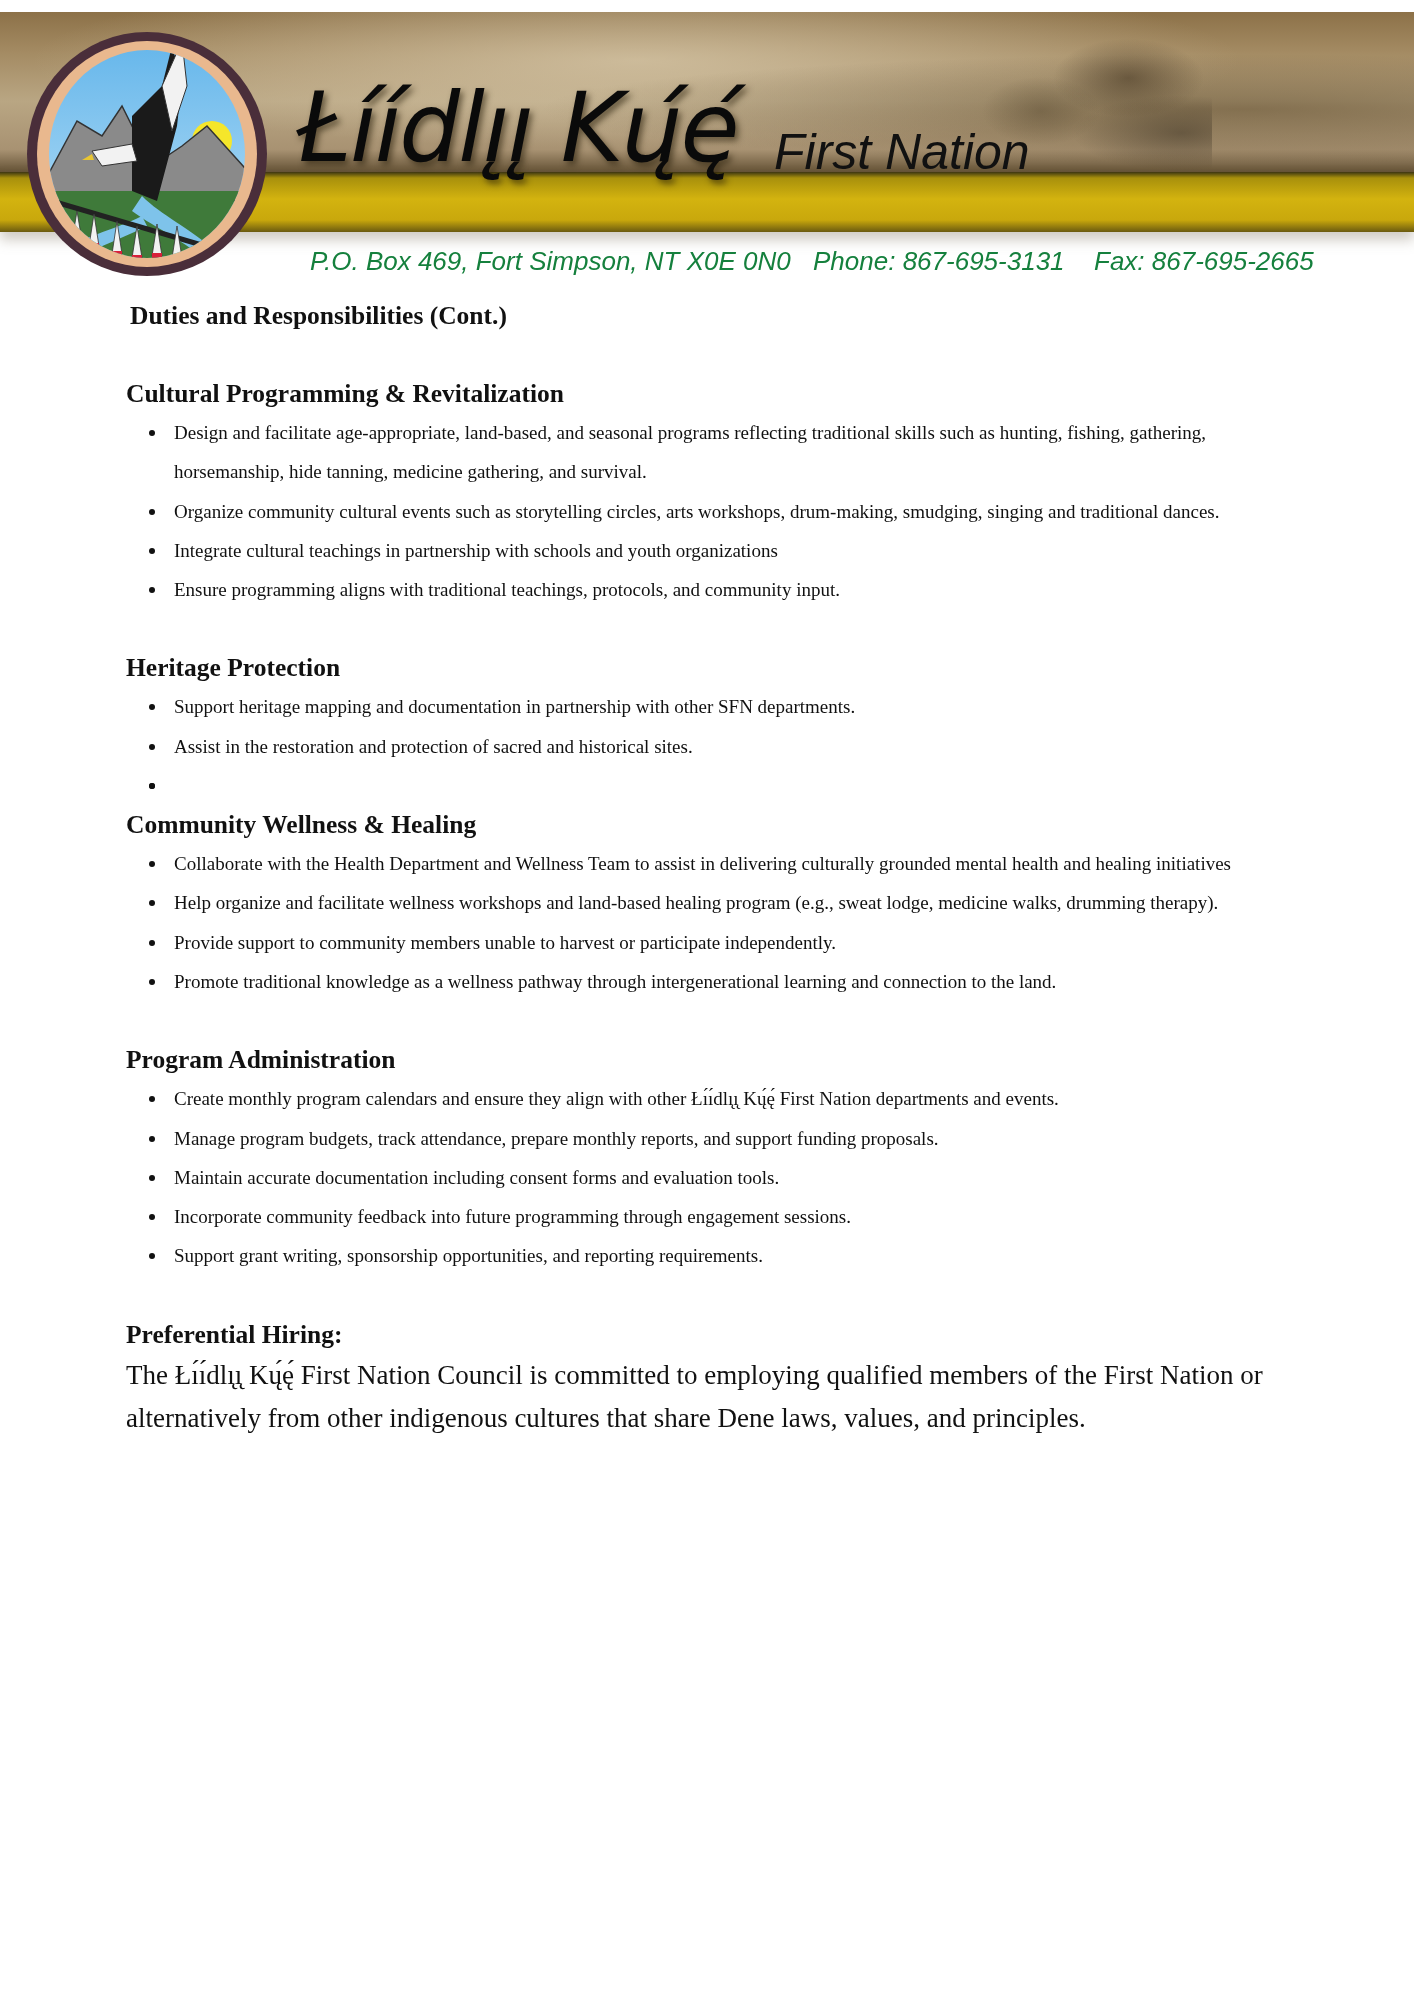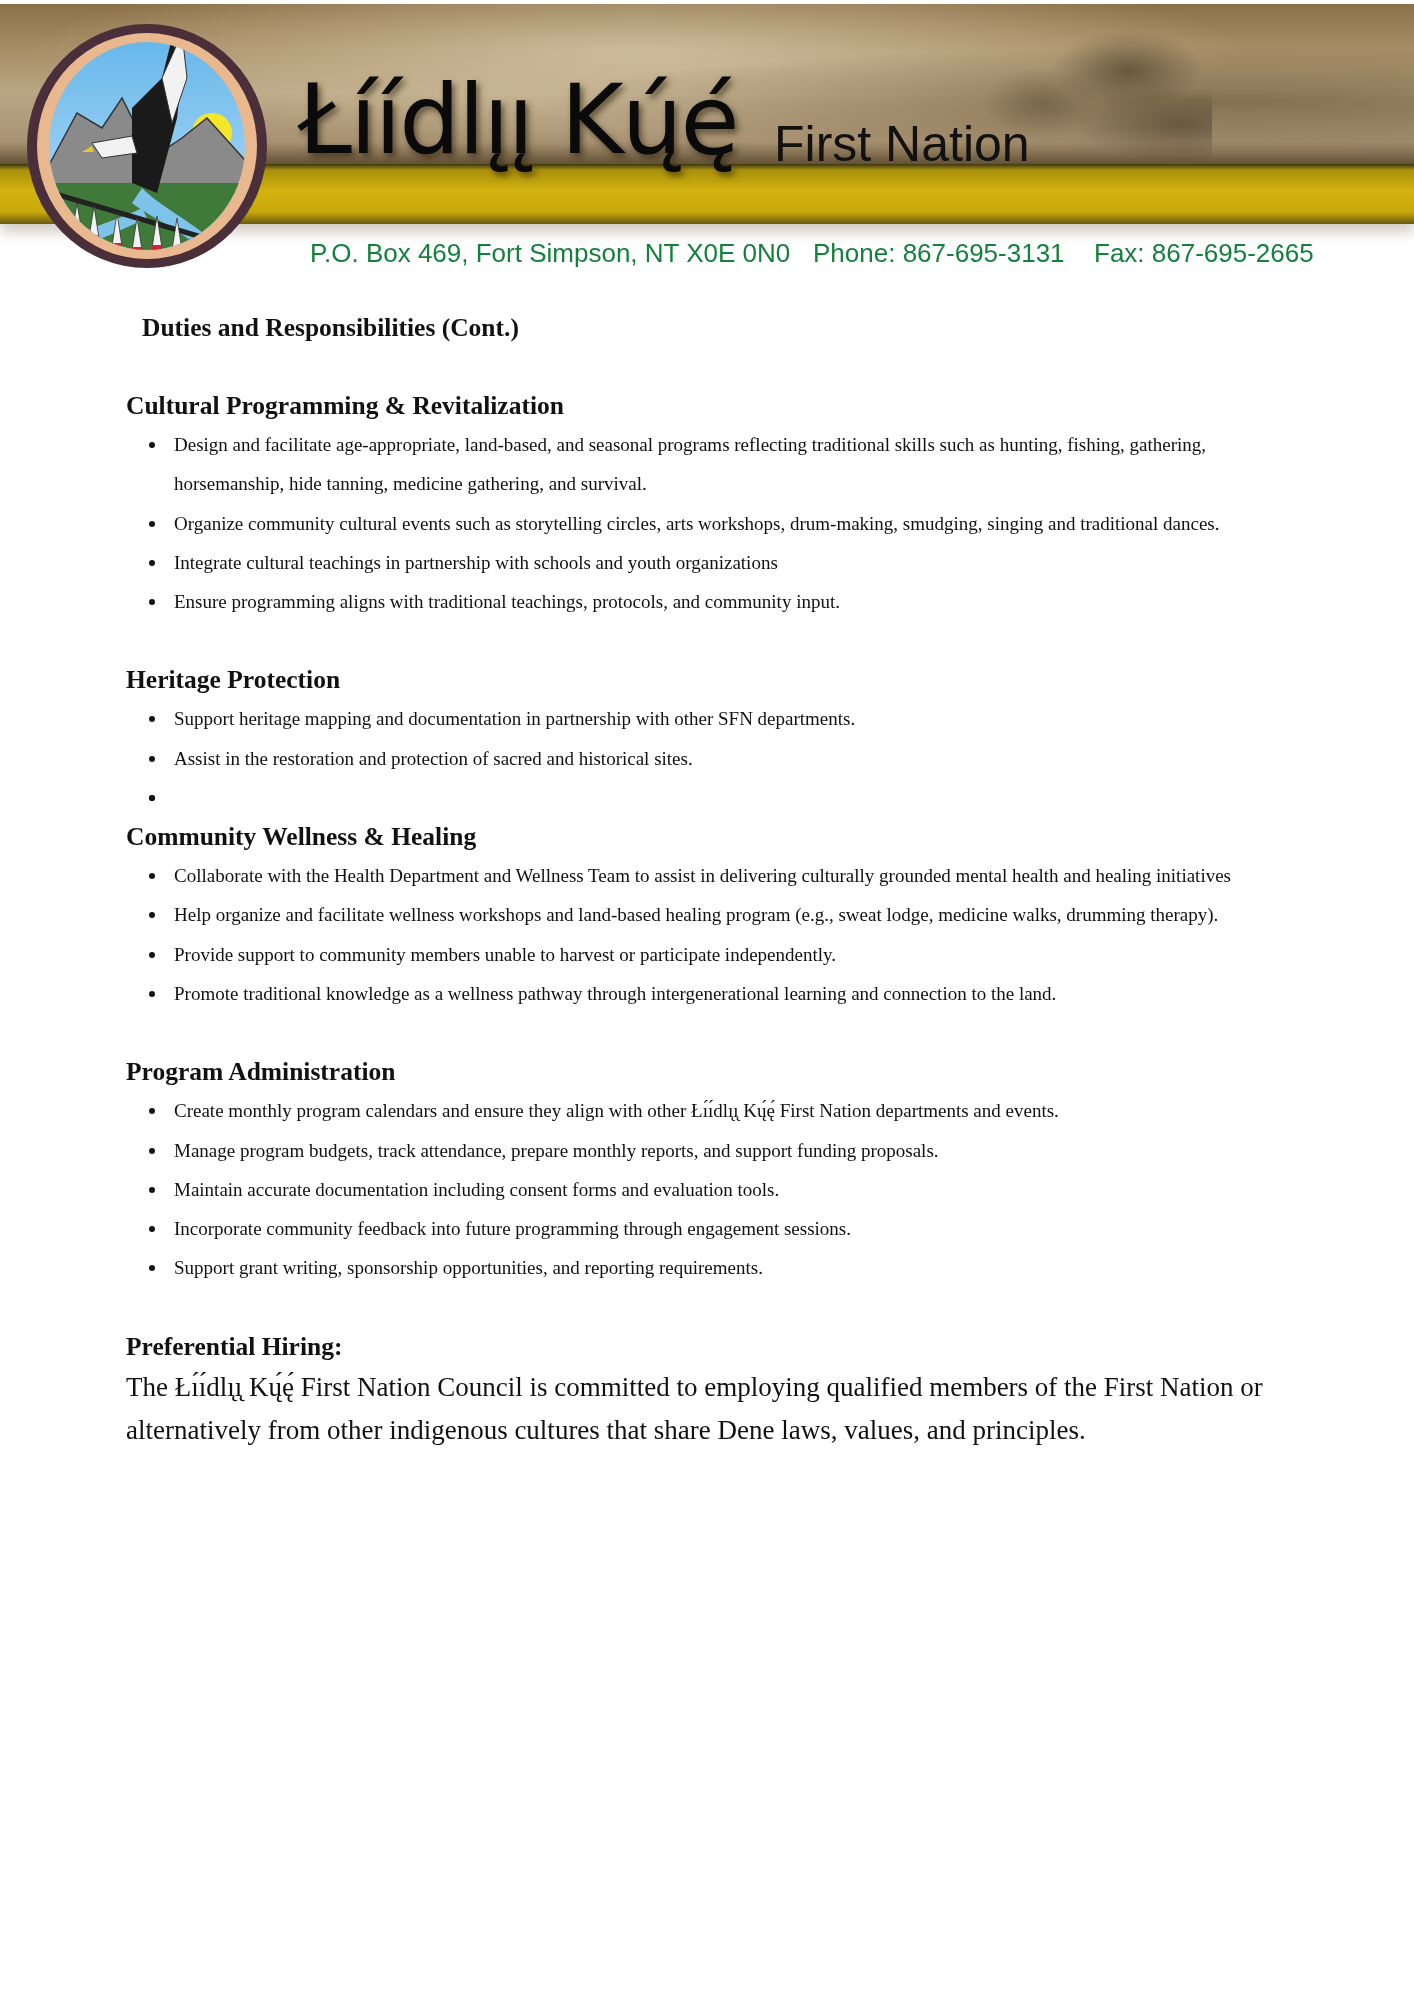--- a/index.html
+++ b/index.html
@@ -1,21 +1,21 @@
 <!DOCTYPE html>
 <html><head>
 <meta charset="utf-8">
 <style>
   html, body { margin: 0; padding: 0; }
   body {
     width: 1414px; height: 2000px; background: #ffffff; position: relative; overflow: hidden;
     font-family: "Liberation Serif", "DejaVu Serif", serif; color: #111;
   }
   
-  .letterhead { position: absolute; left: 0; top: 4px; width: 1212px; height: 270px; }
+  .letterhead { position: absolute; left: 0; top: 12px; width: 1212px; height: 270px; font-style: italic; }
   .lh-banner {
     position: absolute; left: 0; top: 0; width: 1414px; height: 162px;
     background:
       radial-gradient(ellipse at 88% 60%, rgba(90,70,40,0.55) 0%, rgba(90,70,40,0) 40%),
       radial-gradient(ellipse at 45% 30%, rgba(220,205,175,0.7) 0%, rgba(220,205,175,0) 55%),
       linear-gradient(180deg, #8c7148 0%, #a48b63 25%, #b9a683 55%, #a89272 85%, #5e4c30 100%);
   }
   .lh-people {
     position: absolute; right: 0; top: 0; width: 380px; height: 220px;
     background:
@@ -41,21 +41,21 @@
     position: absolute; top: 234px; font-family: "Liberation Sans", "DejaVu Sans", sans-serif;
     font-size: 26px; color: #15803d; white-space: nowrap;
   }
   .lh-contact.addr { left: 310px; }
   .lh-contact.phone { left: 813px; }
   .lh-contact.fax { left: 1094px; }
   .logo { position: absolute; left: 22px; top: 14px; width: 250px; height: 252px; }
 
   
   .content { position: absolute; left: 126px; top: 292px; width: 1170px; }
-  .doc-heading { font-weight: bold; font-size: 25.5px; line-height: 39px; margin: 16px; }
+  .doc-heading { font-weight: bold; font-size: 25.5px; line-height: 39px; margin: 4px; }
   .section { margin-top: 39px; }
   .section-title { font-weight: bold; font-size: 25.5px; line-height: 39px; margin: 0; }
   ul.duties { list-style: none; margin: 0; padding: 0 0 0 48px; }
   ul.duties li { position: relative; font-size: 19px; line-height: 39.3px; padding-right: 20px; }
   ul.duties li .bullet {
     position: absolute; left: -25px; top: 17px; width: 6px; height: 6px; border-radius: 50%; background: #111;
   }
   .para { font-size: 27px; line-height: 43px; margin: 0; padding-right: 10px; }
 </style>
 </head>

